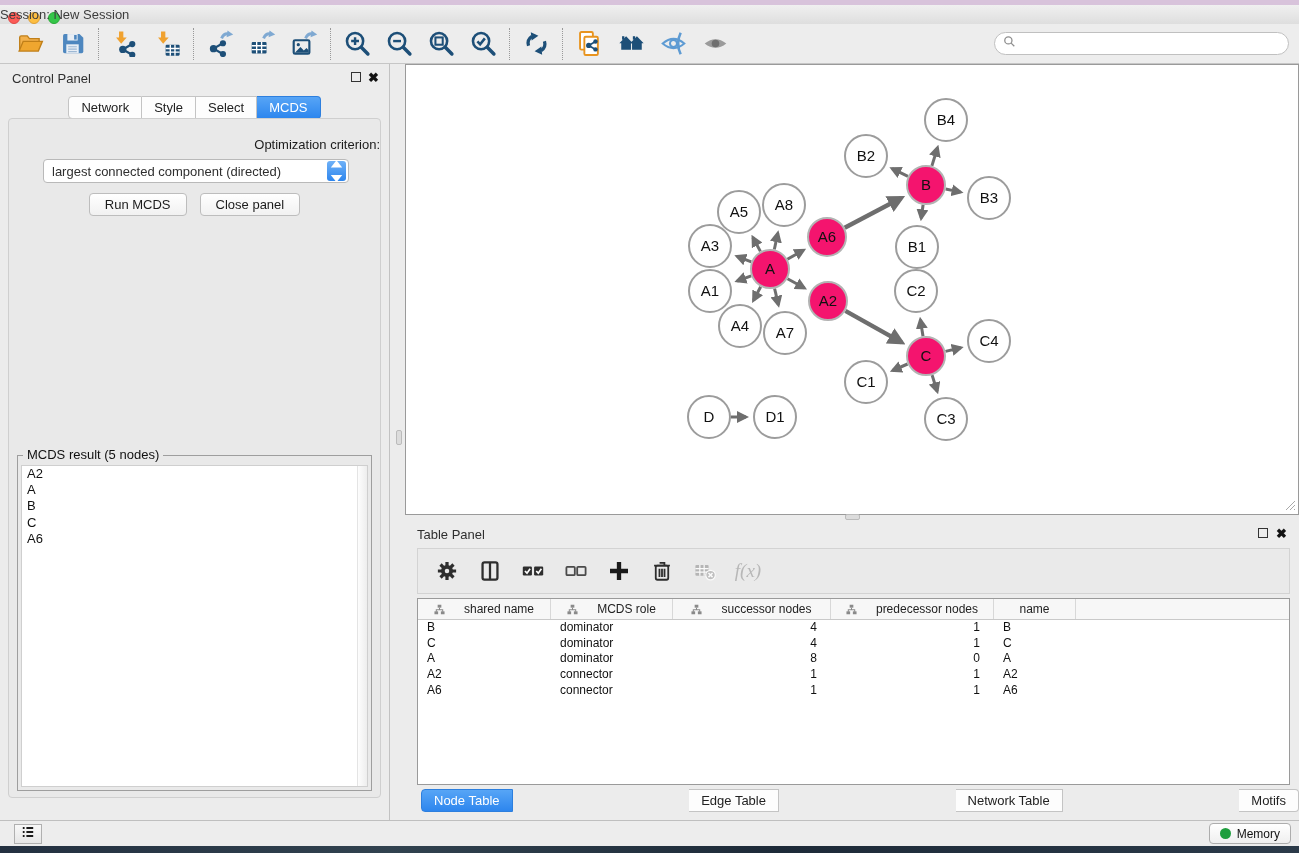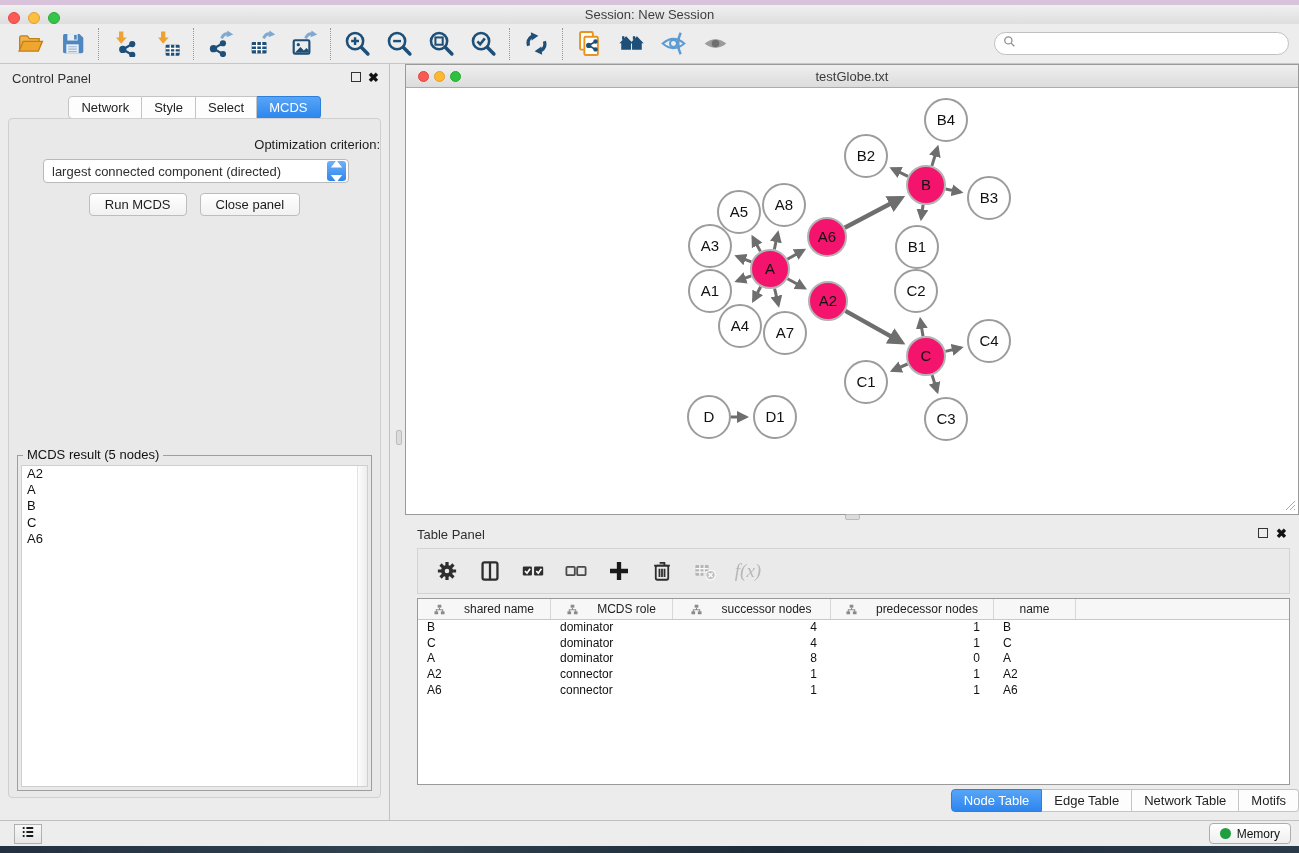--- a/index.html
+++ b/index.html
@@ -4,21 +4,21 @@
 <style>
   html,body{margin:0;padding:0;background:#444;}
   *{box-sizing:border-box;}
   #app{position:relative;width:1299px;height:853px;background:#ECECEC;
        font-family:"Liberation Sans",sans-serif;color:#2F2F2F;overflow:hidden;}
 
   
   .lavender{position:absolute;left:0;top:0;width:1299px;height:5px;background:#D8C3DB;}
   .titlebar{position:absolute;left:0;top:5px;width:1299px;height:19px;
             background:linear-gradient(#F0F0F0,#DEDEDE);}
-  .titlebar .wtitle{position:absolute;left:0;right:0;top:2px;text-align:center;
+  .titlebar .wtitle{position:absolute;left:0;right:0;top:2px;
             font-size:13px;color:#3D3D3D;}
   .tl{position:absolute;top:7px;width:12px;height:12px;border-radius:50%;}
   .tl.r{left:8px;background:#FC5B57;border:1px solid #DF4744;}
   .tl.y{left:28px;background:#FDBE41;border:1px solid #DE9F34;}
   .tl.g{left:48px;background:#35C649;border:1px solid #27AA35;}
 
   .toolbar{position:absolute;left:0;top:24px;width:1299px;height:40px;
            background:#EDEDED;border-bottom:1px solid #C6C6C6;
            display:flex;align-items:center;padding-left:4px;}
   .tb-group{display:flex;align-items:center;gap:12px;padding:0 11px;}
@@ -94,21 +94,21 @@
   .tp-btn.dis{opacity:.8;}
   #fx-btn{font-family:"Liberation Serif",serif;font-style:italic;font-size:19px;color:#ABABAB;}
   #tp-table{position:absolute;left:12px;right:9px;top:78px;height:187px;background:#fff;
        border:1px solid #9A9A9A;overflow:hidden;}
   .th-row{display:flex;height:21px;background:#F7F7F7;border-bottom:1px solid #C9C9C9;}
   .th-cell{display:flex;align-items:center;justify-content:center;gap:19px;font-size:12px;color:#222;
        border-right:1px solid #D8D8D8;height:100%;}
   .th-cell svg{width:11px;height:11px;}
   .td-row{display:flex;height:15.7px;}
   .td-cell{font-size:12px;color:#111;line-height:15.7px;white-space:nowrap;overflow:hidden;}
-  #tp-tabs{position:absolute;left:16px;right:0;top:269px;display:flex;justify-content:flex-end;}
+  #tp-tabs{position:absolute;left:16px;right:0;top:269px;display:flex;justify-content:space-between;}
 
   
   #statusbar{position:absolute;left:0;top:820px;width:1299px;height:26px;background:#EDEDED;
        border-top:1px solid #BFBFBF;}
   #list-btn{position:absolute;left:14px;top:3px;width:28px;height:20px;background:linear-gradient(#F8F8F8,#E6E6E6);
        border:1px solid #B0B0B0;display:flex;align-items:center;justify-content:center;}
   #list-btn svg{width:16px;height:16px;}
   #memory-btn{position:absolute;right:8px;top:2px;height:21px;background:linear-gradient(#FFFFFF,#EFEFEF);
        border:1px solid #ADADAD;border-radius:4px;display:flex;align-items:center;gap:6px;
        padding:0 10px;font-size:12px;color:#111;}
@@ -323,26 +323,20 @@
             <div class="mcds-item">B</div>
             <div class="mcds-item">C</div>
             <div class="mcds-item">A6</div>
             <div id="mcds-scroll"></div>
         </div>
       </div>
     </div>
   </div>
 
   <div id="network-window">
-    <div id="nw-titlebar">
-      <span class="tl2 r"></span>
-      <span class="tl2 y"></span>
-      <span class="tl2 g"></span>
-      <span class="wtitle">testGlobe.txt</span>
-    </div>
     <div id="net-canvas">
       <svg id="graph-svg" width="892" height="425">
           <defs>
             <marker id="arw" viewBox="0 0 10 10" refX="7.5" refY="5" markerWidth="4" markerHeight="4" orient="auto">
               <path d="M0 0 L10 5 L0 10 Z" fill="#6E6E6E"></path>
             </marker>
           </defs>
           <line x1="345.2" y1="187.9" x2="331.2" y2="193.0" stroke="#6E6E6E" stroke-width="3" marker-end="url(#arw)"></line>
           <line x1="345.3" y1="173.8" x2="331.1" y2="168.4" stroke="#6E6E6E" stroke-width="3" marker-end="url(#arw)"></line>
           <line x1="354.7" y1="198.7" x2="347.5" y2="212.3" stroke="#6E6E6E" stroke-width="3" marker-end="url(#arw)"></line>

